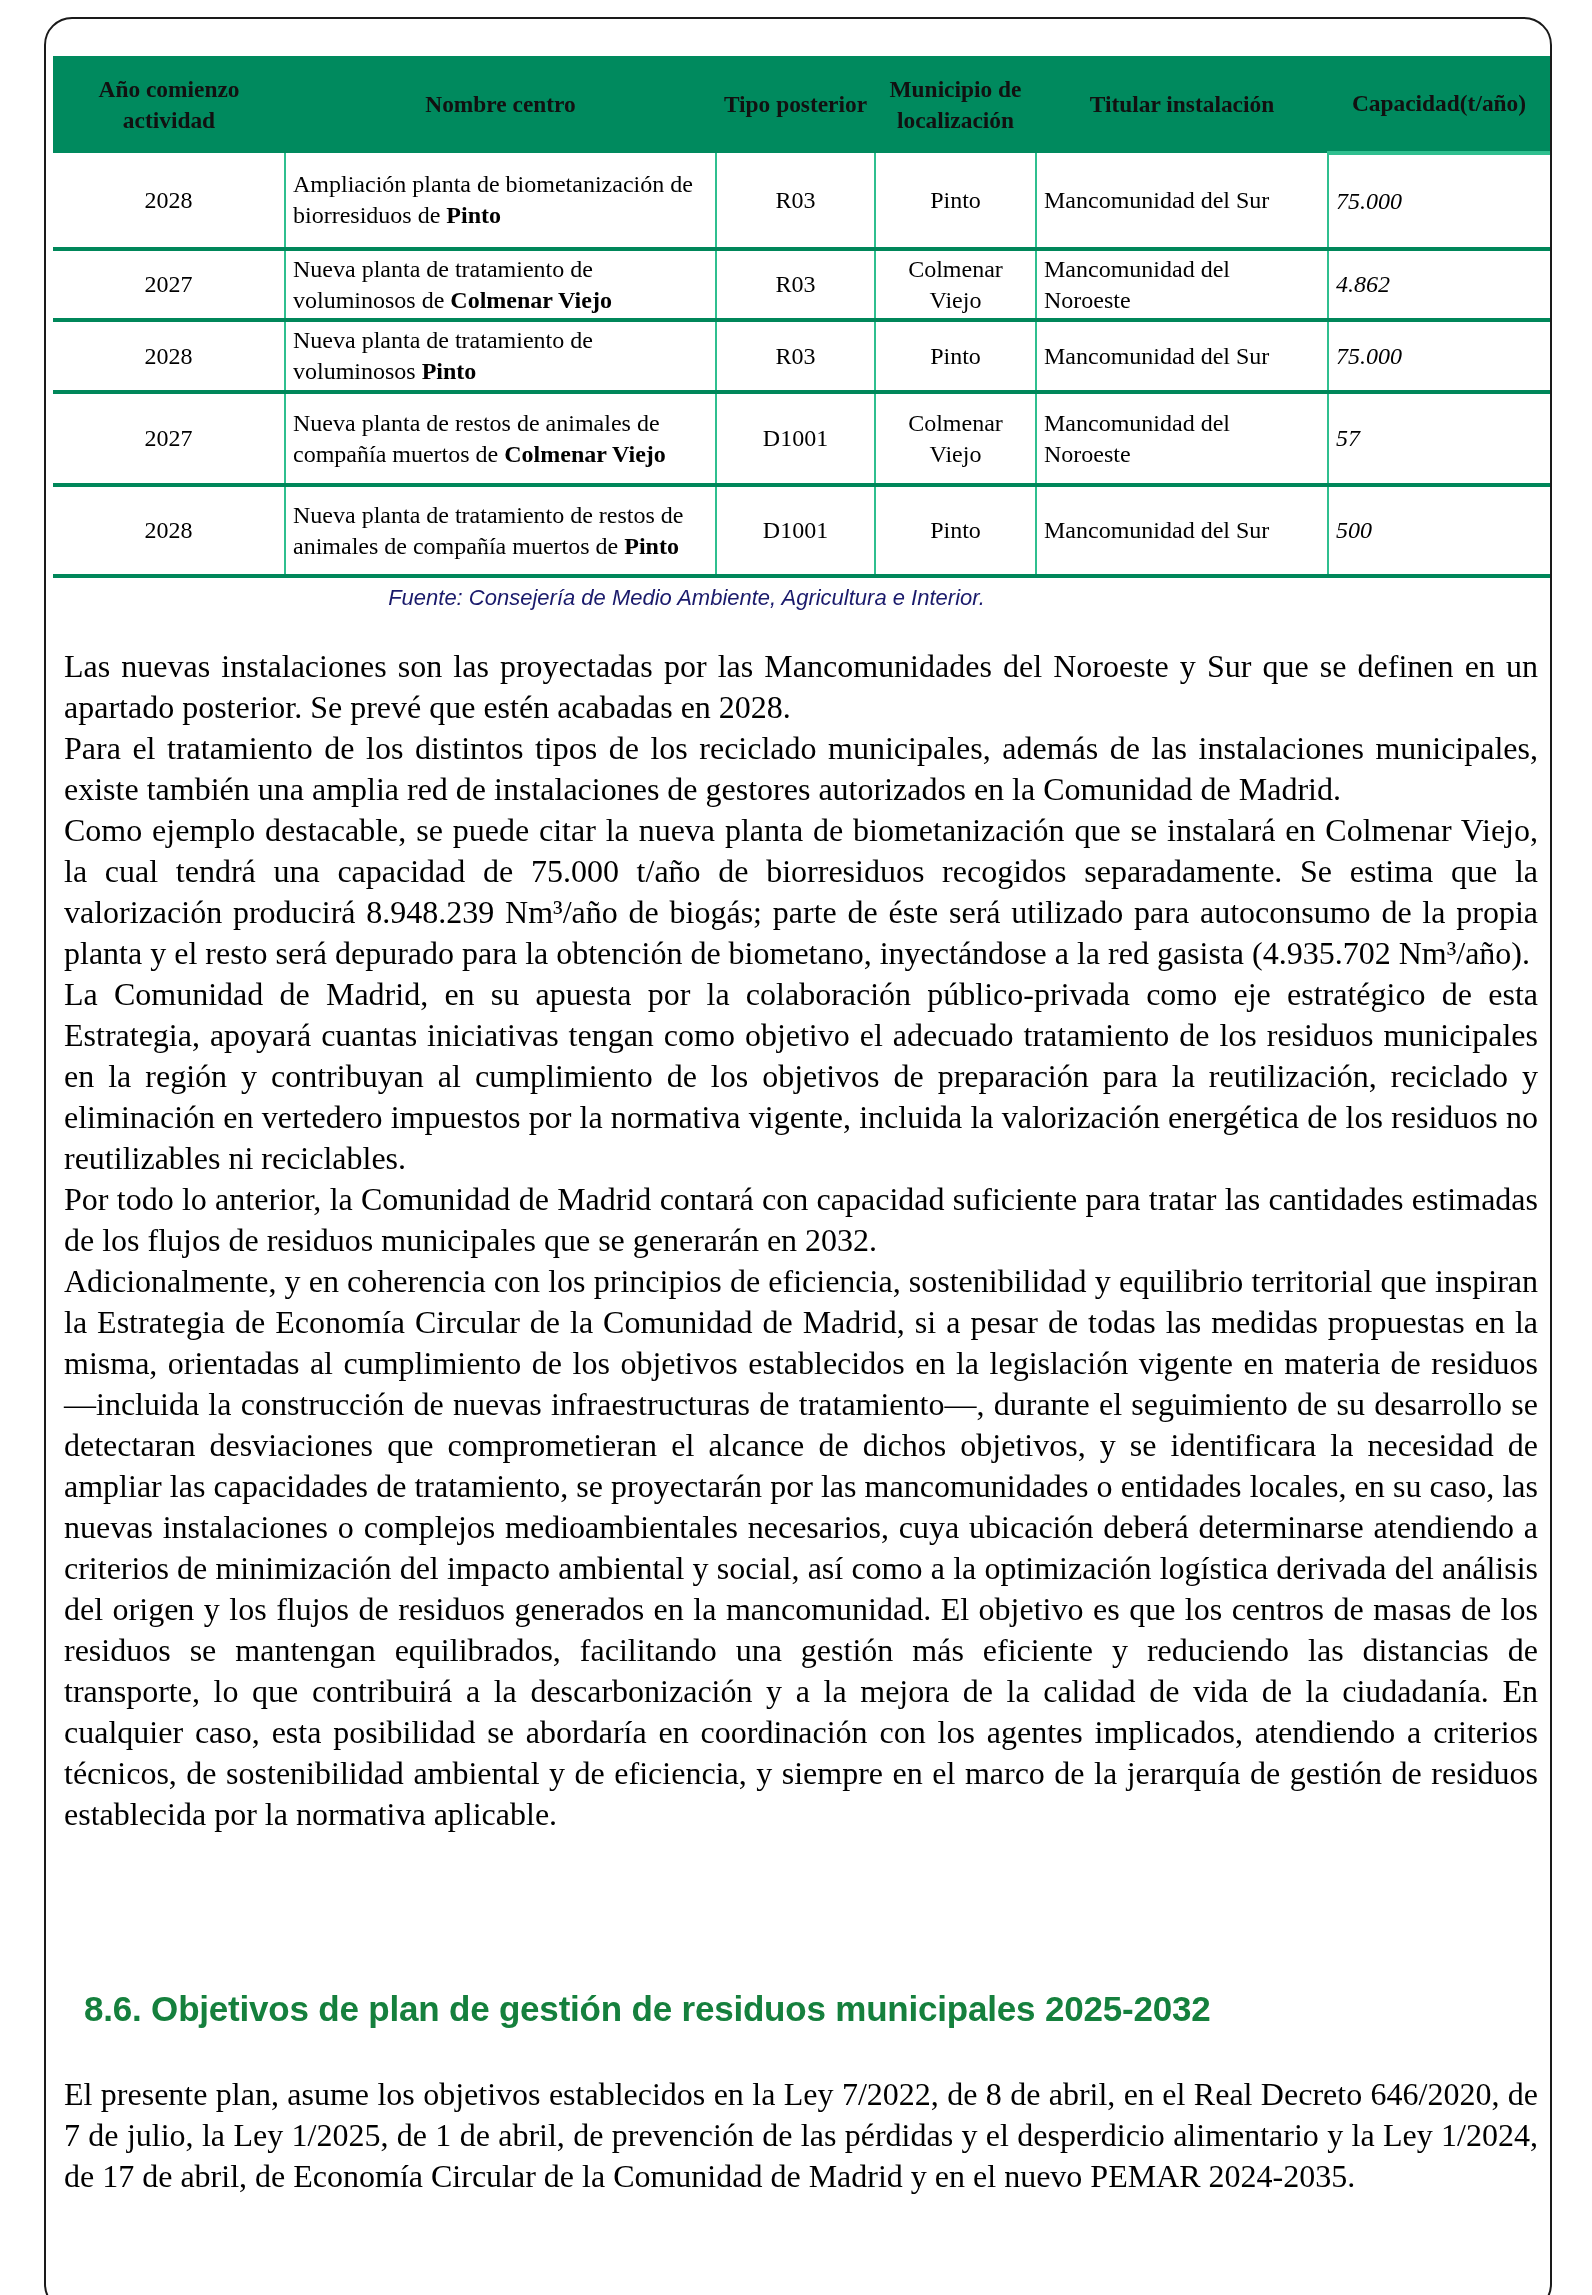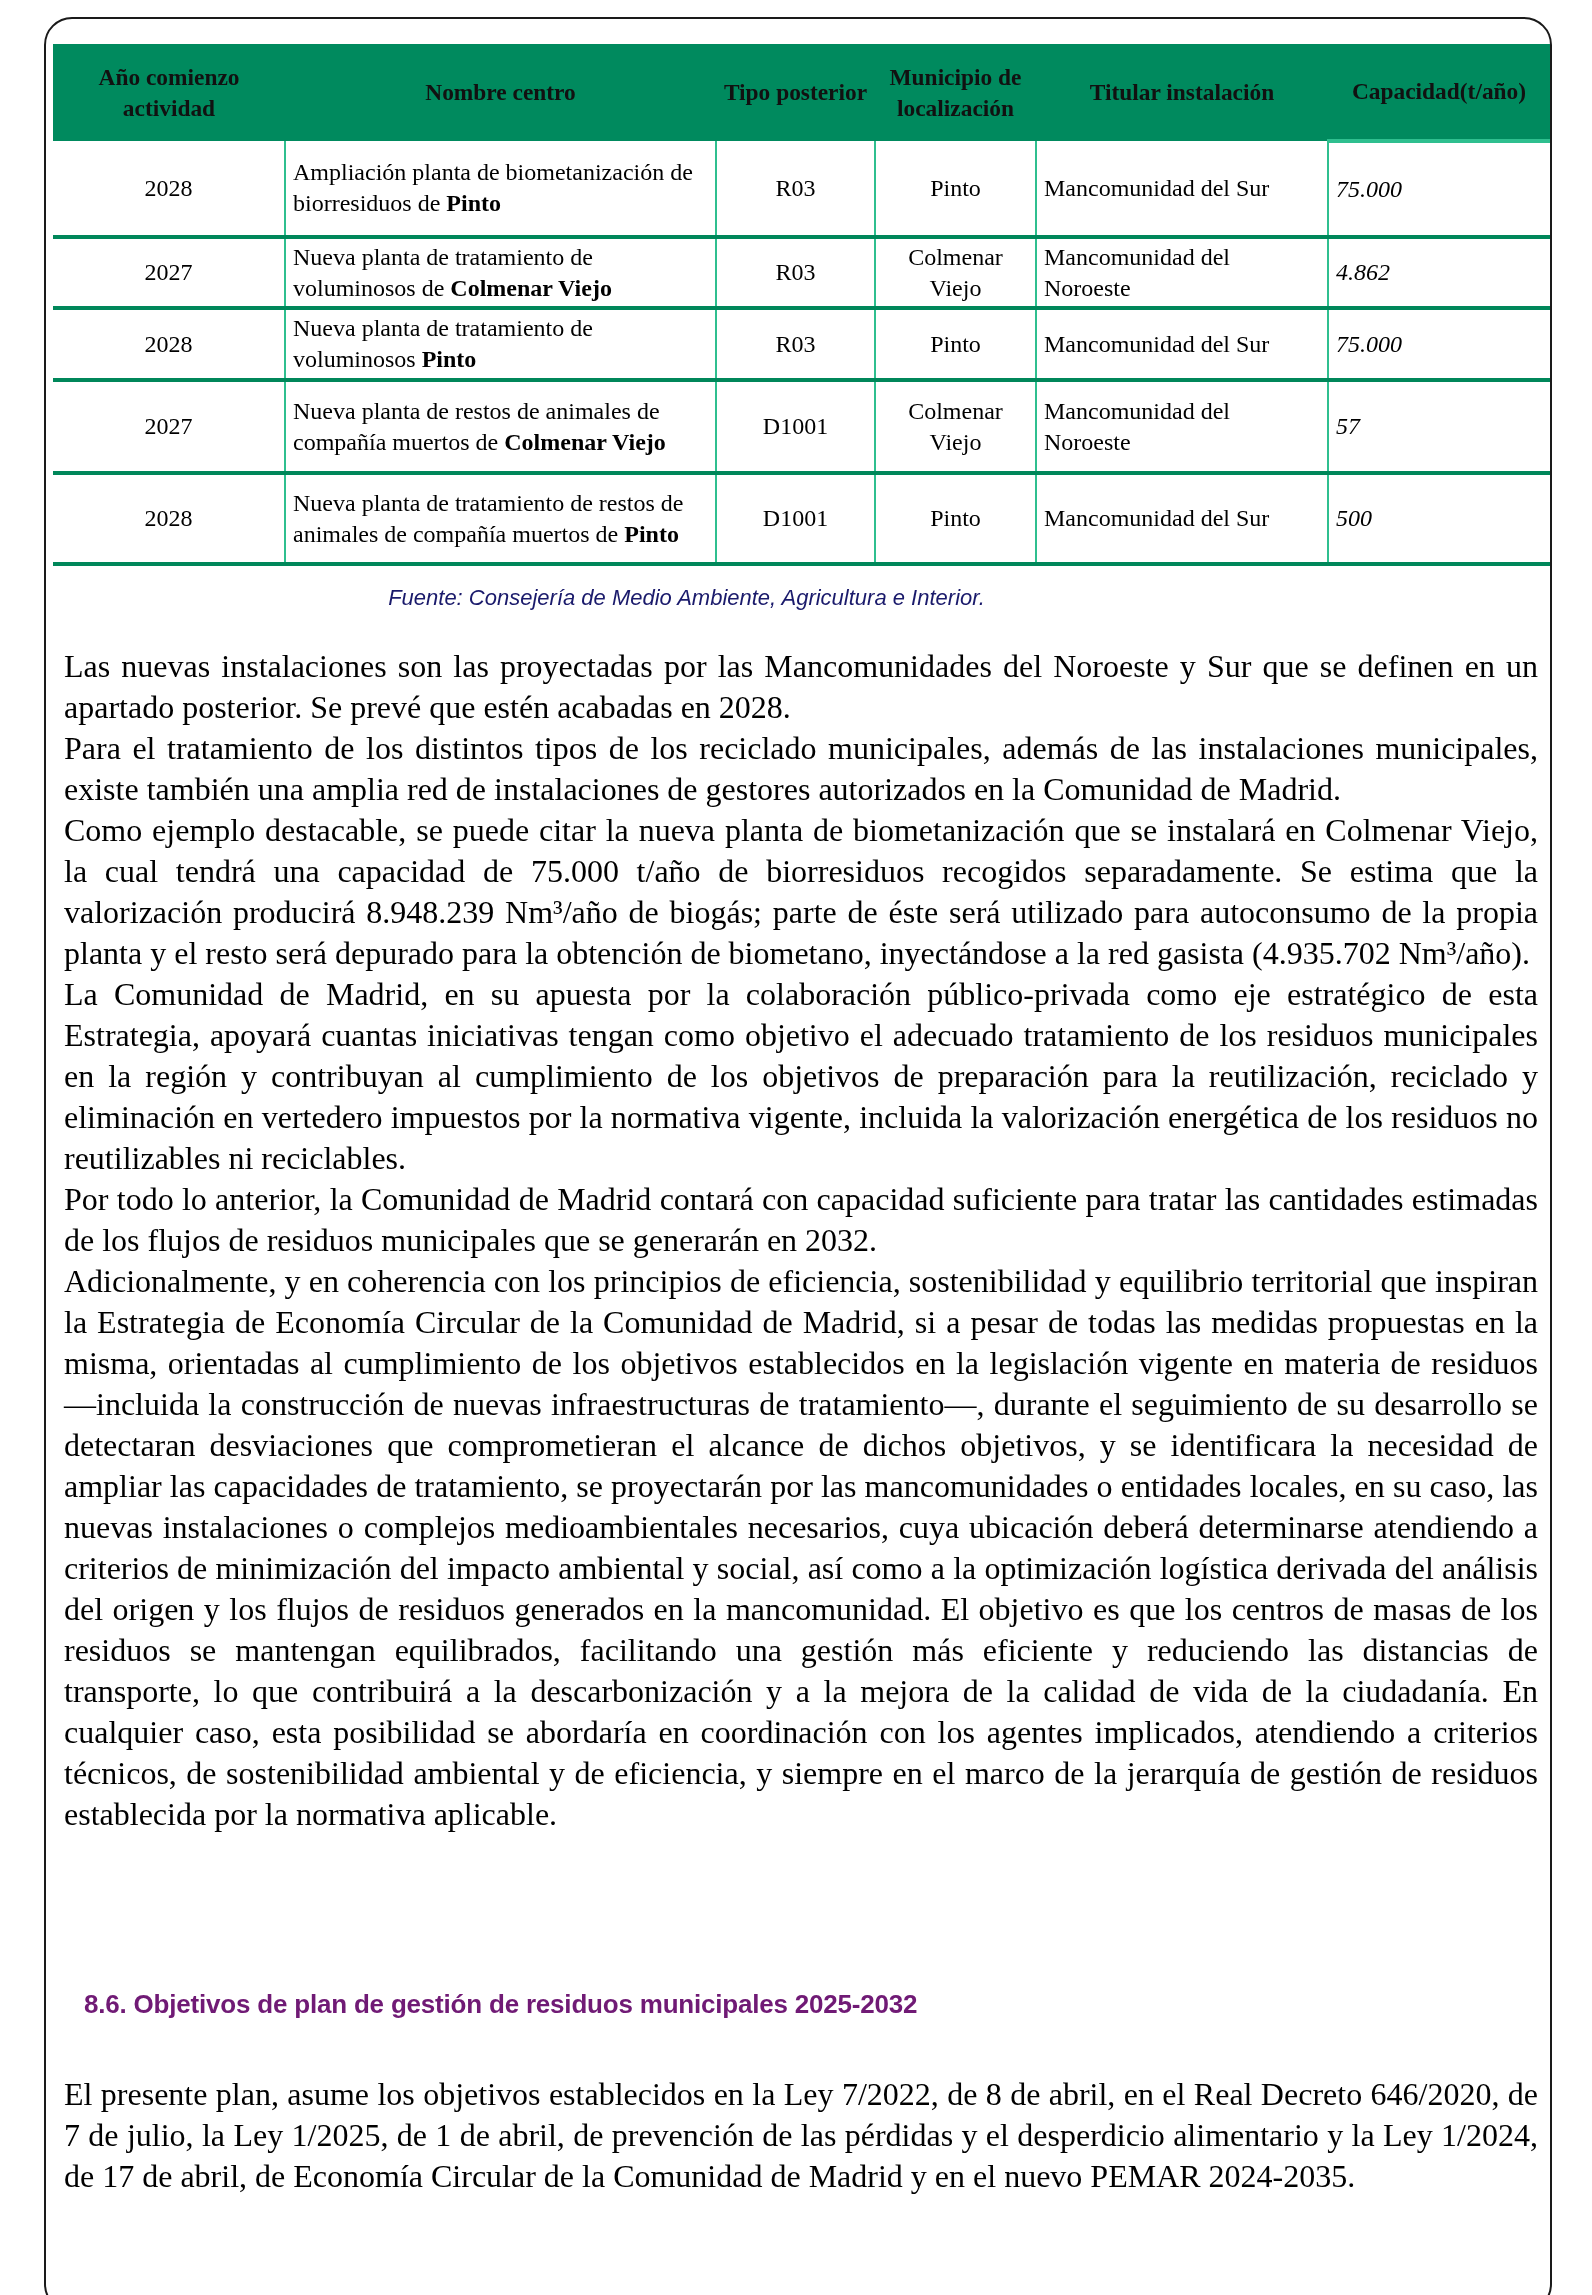--- a/index.html
+++ b/index.html
@@ -1,30 +1,30 @@
 <!DOCTYPE html>
 <html style="font-size:11.3px"><head>
 <meta charset="utf-8">
 <style>
   html, body { margin:0; padding:0; background:#ffffff; }
   body { width:1593px; height:2295px; position:relative; overflow:hidden; font-family:"Liberation Serif", serif; color:#000; }
   .frame { position:absolute; left:44px; top:17px; width:1508px; height:2295px; border:2.1px solid #1a1a1a; border-radius:28px; box-sizing:border-box; }
-  table.data { position:absolute; left:53px; top:44px; width:1496px; border-collapse:collapse; table-layout:fixed; font-size:24px; line-height:31px; }
+  table.data { position:absolute; left:53px; top:56px; width:1496px; border-collapse:collapse; table-layout:fixed; font-size:24px; line-height:31px; }
   table.data th { background:#008a5e; color:#111; font-weight:bold; font-size:23.4px; line-height:30.5px; text-align:center; vertical-align:middle; height:95px; padding:0 4.3px; }
   table.data td { border-left:2.1px solid #2fbf8f; border-right:2.1px solid #2fbf8f; border-bottom:4.3px solid #00875a; vertical-align:middle; padding:0 7px; }
   table.data td:first-child { border-left:none; }
   table.data td:last-child { border-right:none; }
   table.data tr.r1 td:last-child { border-top:4.3px solid #2fbf8f; }
   .c { text-align:center; }
   .l { text-align:left; }
   .r { text-align:left; padding-right:10px !important;font-style:italic; }
   .fuente { position:absolute; left:0; width:1373px; top:585px; text-align:center; font-family:"Liberation Sans", sans-serif; font-style:italic; font-size:22px; color:#1a1a6b; }
   .body { position:absolute; left:64px; width:1474px; top:646px; font-size:32px; line-height:41px; text-align:justify; }
   .body p { margin:0; }
-  .heading { position:absolute; left:84px; top:1989px; font-family:"Liberation Sans", sans-serif; font-weight:bold; font-size:26px; color:#701a75; letter-spacing:-0.2px; }
+  .heading { position:absolute; left:84px; top:1989px; font-family:"Liberation Sans", sans-serif; font-weight:bold; font-size:35px; color:#15803d; letter-spacing:-0.2px; }
   .body2 { position:absolute; left:64px; width:1474px; top:2074px; font-size:32px; line-height:41px; text-align:justify; }
   .body2 p { margin:0; }
 </style>
 </head>
 <body>
 
 <div class="frame"></div>
 
 <table class="data">
   <colgroup>

